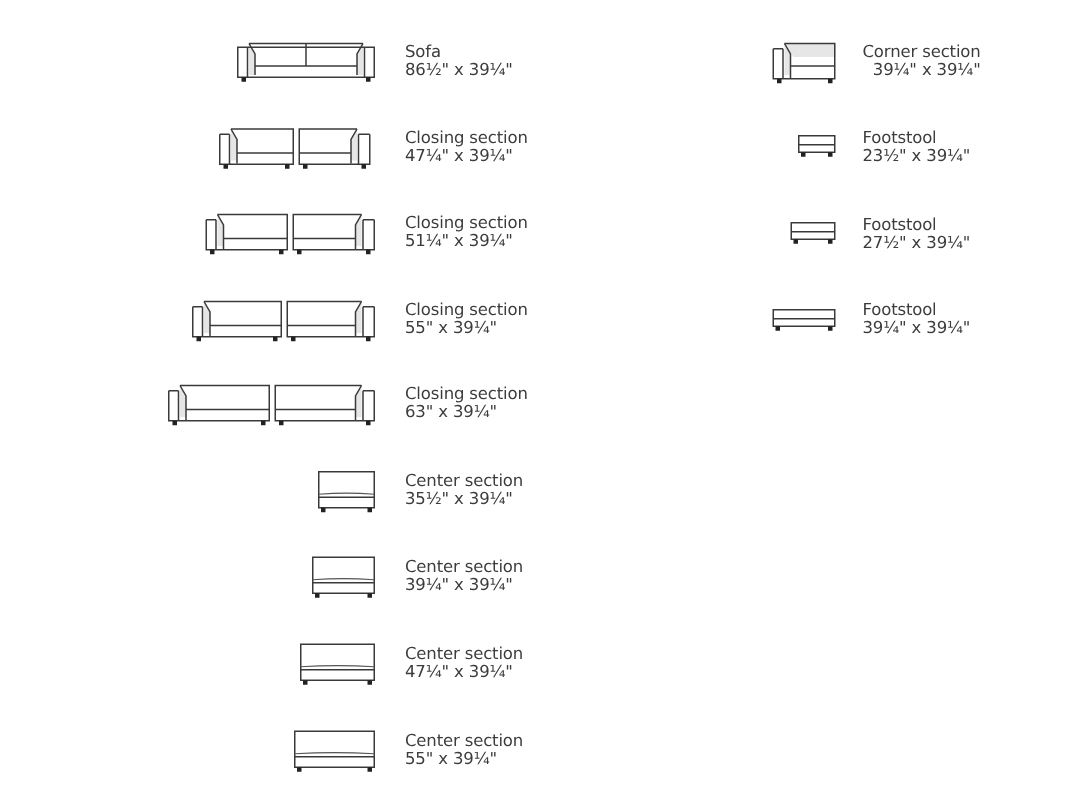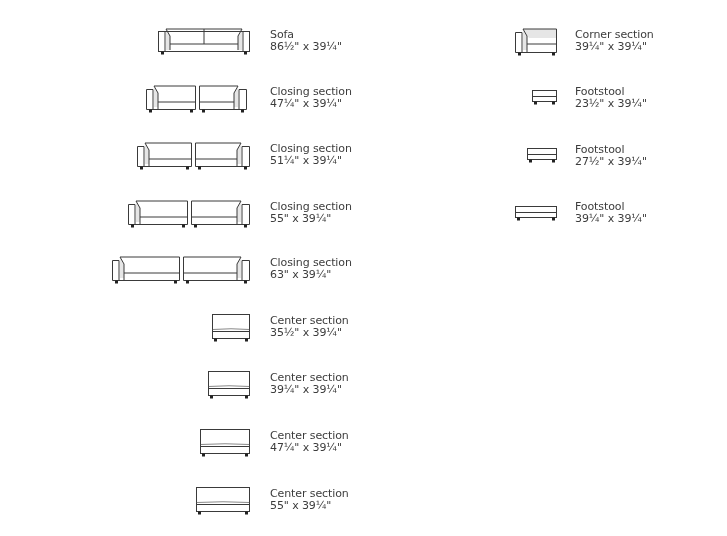--- a/index.html
+++ b/index.html
@@ -212,21 +212,21 @@
       <path class="shade" d="M8 1 L14 10 L42 10 L42 1 Z"></path>
       <path class="shade" d="M8 1 L12 8 L12 22 L8 22 Z"></path>
       <path class="ln" d="M0.5 4.5 L0.5 24.5 L41.5 24.5 L41.5 1 L8 1"></path>
       <path class="ln" d="M8 1 L12 8 L12 24"></path>
       <path class="ln" d="M7 4.5 L7 24.5 M0.5 4.5 L7 4.5"></path>
       <path class="ln" d="M12 16 L41.5 16"></path>
       <rect class="foot" x="3" y="24.5" width="3" height="3"></rect>
       <rect class="foot" x="37" y="24.5" width="3" height="3"></rect>
     </svg>
   </div>
-  <div class="label" style="left:575px;top:29px;">
+  <div class="label" style="left:575px;top:29px;text-align:right;">
     <span>Corner section</span>
     <span class="dim">39¼" x 39¼"</span>
   </div>
 </div>
 
 <div class="item">
   <div class="icon" style="left:532px;top:90px;">
     <svg width="26" height="16">
       <rect class="ln" x="0.5" y="0.5" width="24" height="11"></rect>
       <path class="ln" d="M0.5 6.5 L24.5 6.5"></path>

